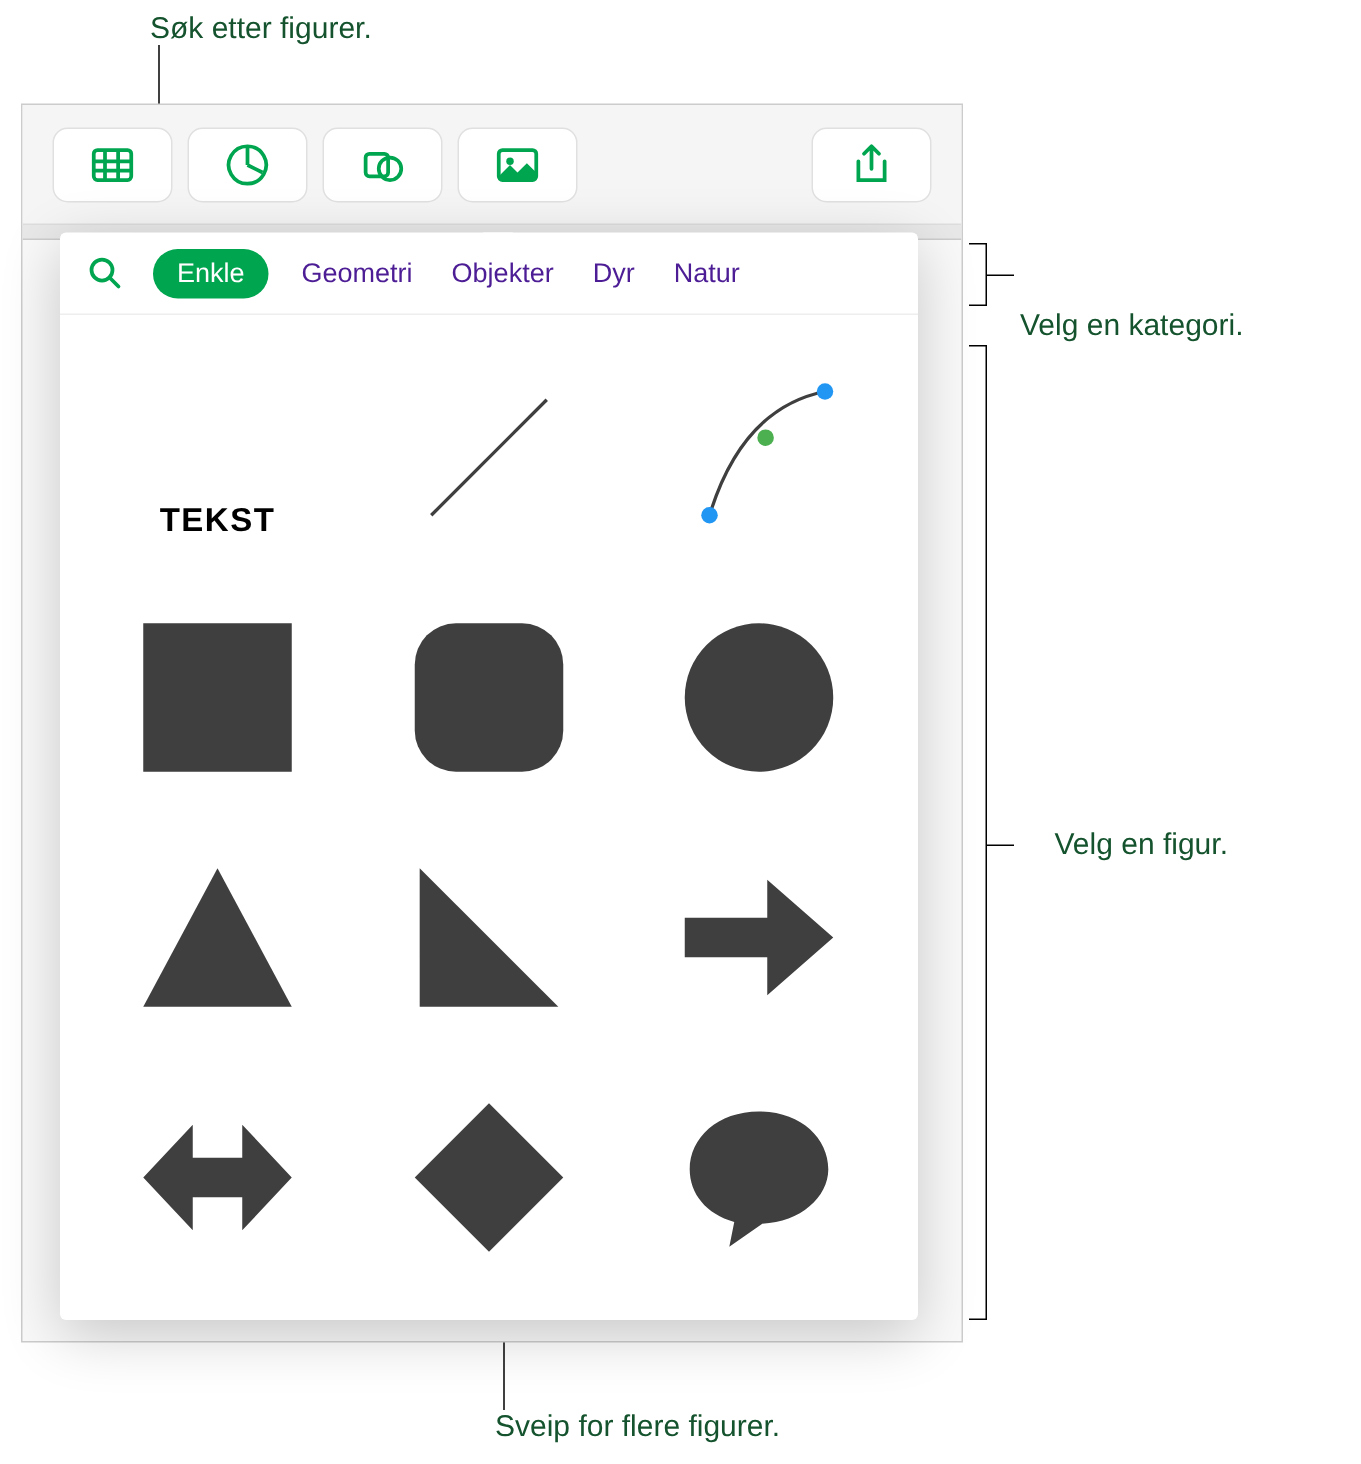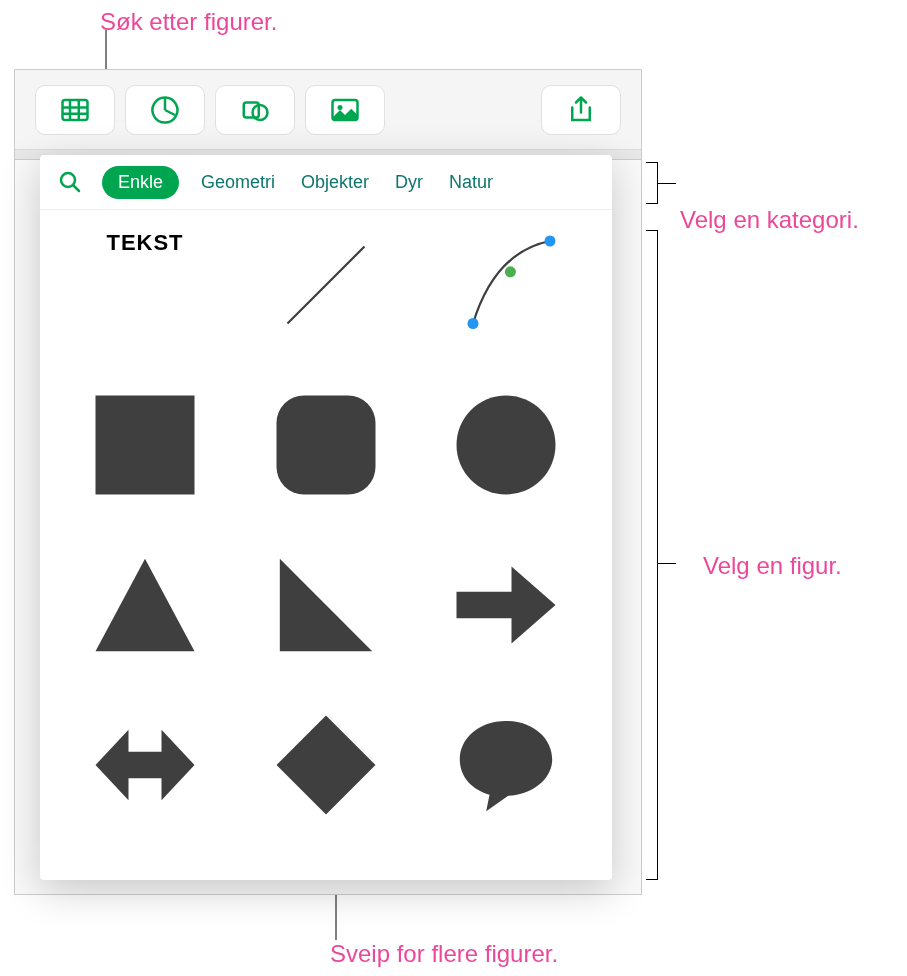--- a/index.html
+++ b/index.html
@@ -11,22 +11,22 @@
     body {
       font-family: -apple-system, BlinkMacSystemFont, "Helvetica Neue", sans-serif;
       width: 907px;
       height: 976px;
       background: #fff;
       position: relative;
     }
     
     .callout {
       position: absolute;
-      font-size: 24px;
-      color: #ec4899;
+      font-size: 20px;
+      color: #14532d;
       text-align: right;
     }
     
     .app-frame {
       position: absolute;
       top: 70px;
       left: 15px;
       width: 626px;
       height: 824px;
       background: #f9f9f9;
@@ -101,21 +101,21 @@
       width: 28px;
       height: 28px;
       display: flex;
       align-items: center;
       justify-content: center;
       cursor: pointer;
     }
     
     .category-tab {
       font-size: 18px;
-      color: #0f766e;
+      color: #4c1d95;
       cursor: pointer;
       padding: 6px 4px;
       white-space: nowrap;
     }
     
     .category-tab.active {
       background: #00a550;
       color: #fff;
       border-radius: 18px;
       padding: 6px 16px;
@@ -125,21 +125,21 @@
       display: grid;
       grid-template-columns: repeat(3, 1fr);
       gap: 30px;
       padding: 20px 30px;
     }
     
     .shape-cell {
       width: 150px;
       height: 130px;
       display: flex;
-      align-items: flex-start;
+      align-items: flex-end;
       justify-content: center;
       cursor: pointer;
     }
     
     .shape-text {
       font-weight: 900;
       font-size: 22px;
       letter-spacing: 1px;
       color: #000;
       font-family: Arial, sans-serif;

